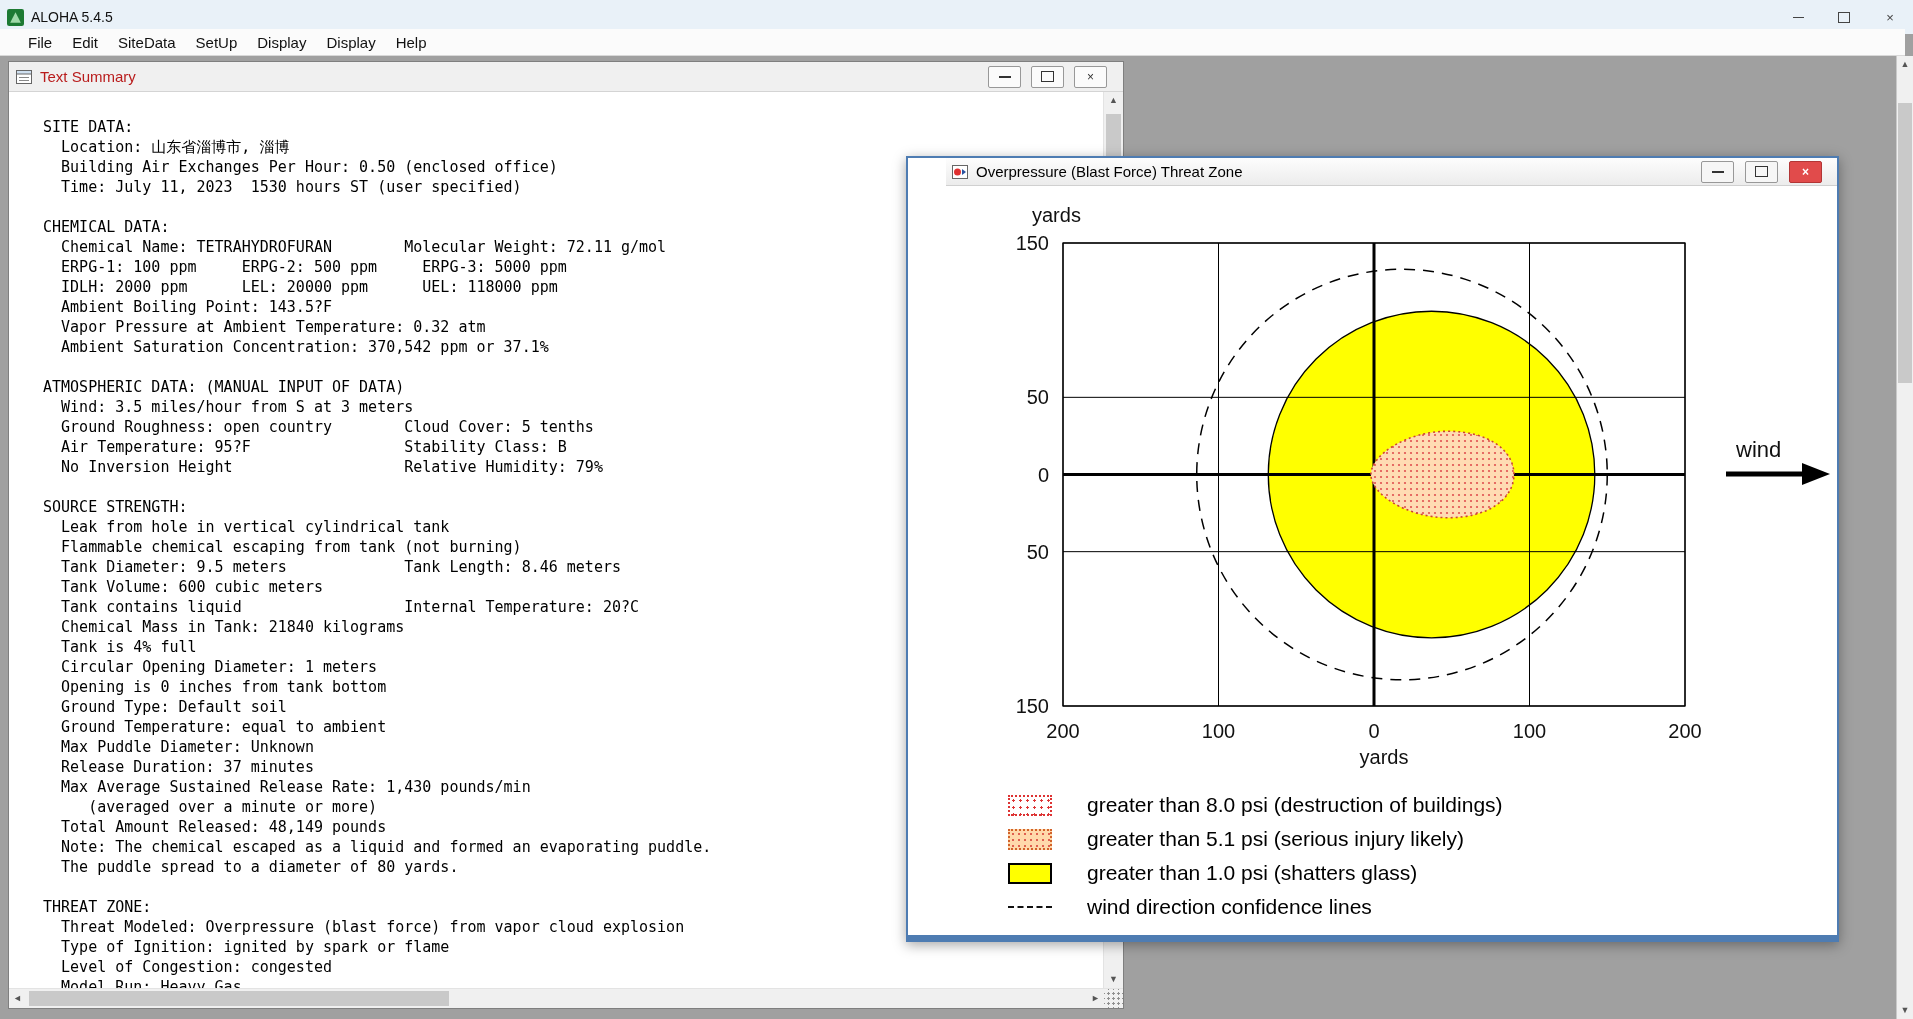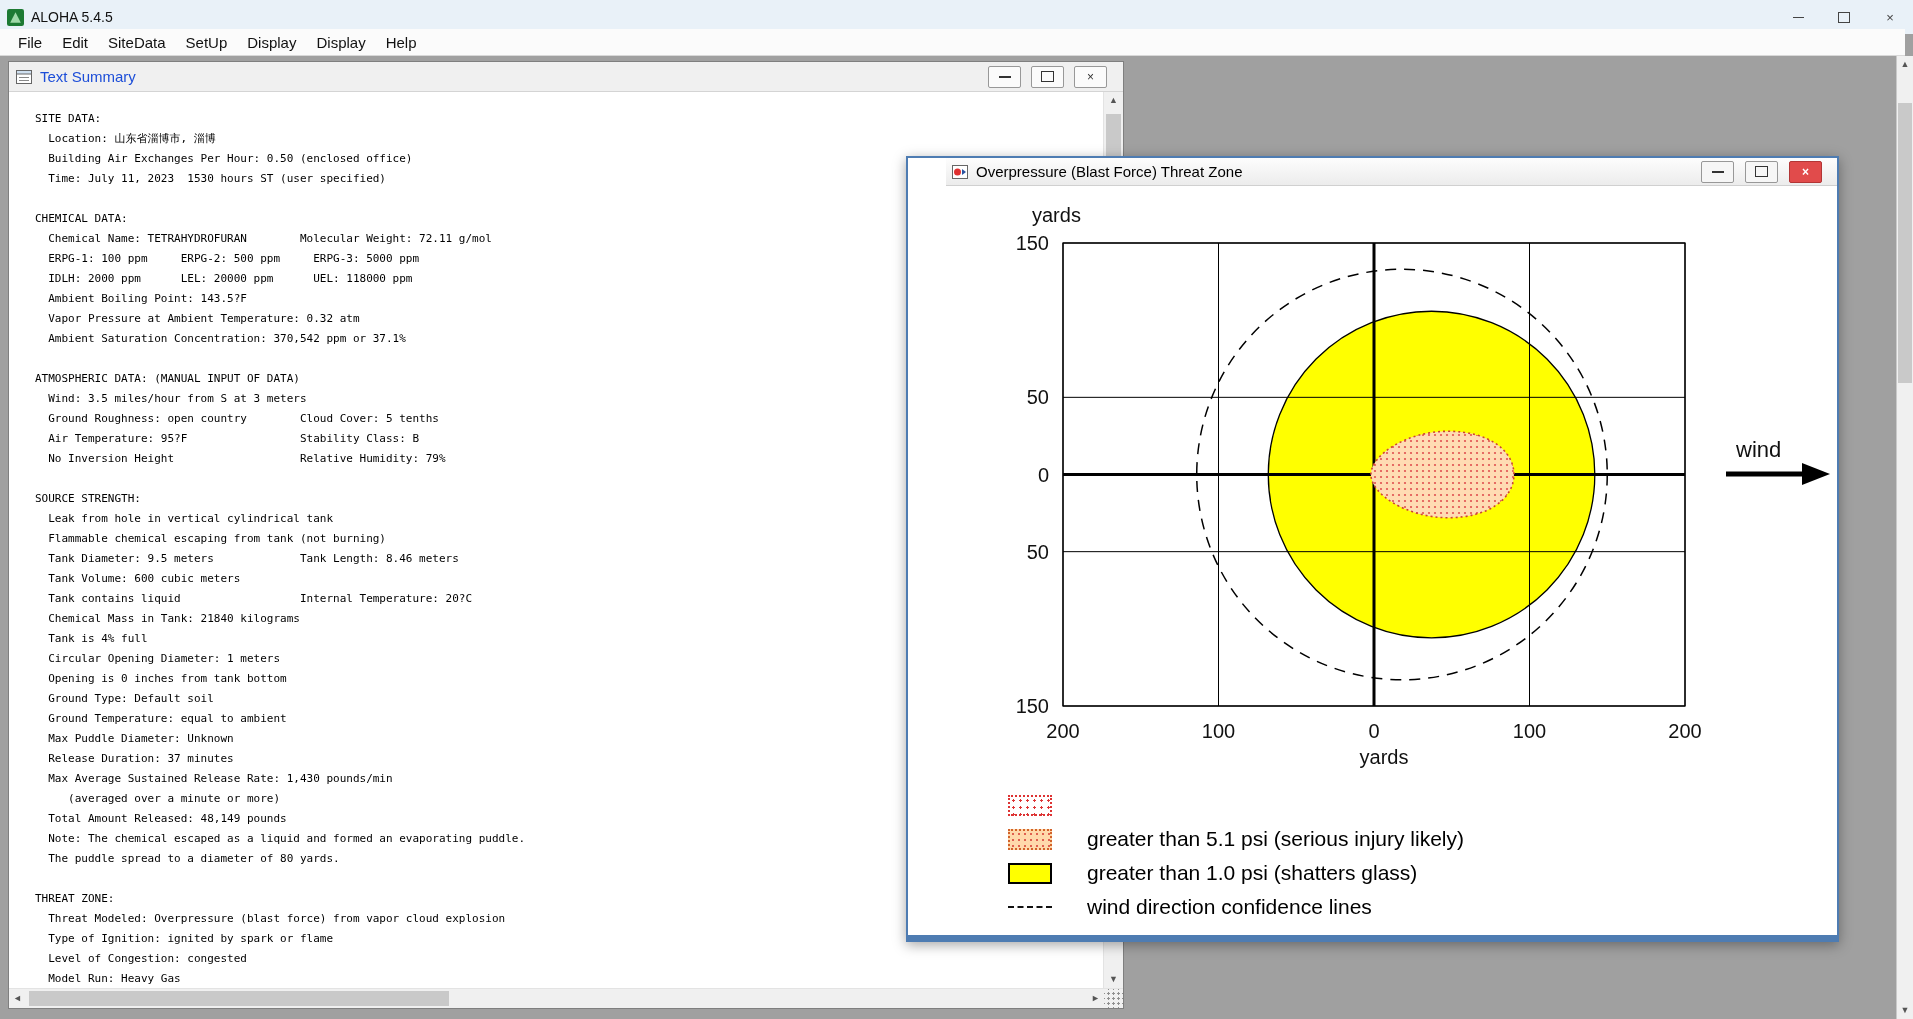--- a/index.html
+++ b/index.html
@@ -9,40 +9,40 @@
     background:#a0a0a0;
   }
   
   .titlebar{position:absolute;top:0;left:0;right:0;height:34px;background:#e9f1f8;display:flex;align-items:center;}
   .app-icon{width:17px;height:17px;margin:0 7px 0 7px;}
   .title-text{font-size:14px;color:#111;}
   .caption-btns{margin-left:auto;display:flex;height:100%;}
   .cap-btn{width:46px;height:100%;display:flex;align-items:center;justify-content:center;color:#444;font-size:13px;}
   .g-min{display:block;width:11px;height:1px;background:#444;}
   .g-max{display:block;width:10px;height:9px;border:1px solid #444;}
-  .menubar{position:absolute;top:29px;left:0;right:8px;height:27px;background:#fbfbfb;border-bottom:1px solid #d8d8d8;box-sizing:border-box;display:flex;align-items:flex-start;padding-left:8px;}
+  .menubar{position:absolute;top:29px;left:0;right:8px;height:27px;background:#fbfbfb;border-bottom:1px solid #d8d8d8;box-sizing:border-box;display:flex;align-items:flex-start;padding-left:18px;}
   .menu-item{padding:0 10px;font-size:15px;color:#111;height:100%;display:flex;align-items:center;}
   .mdi{position:absolute;top:56px;left:0;right:0;bottom:0;background:#a0a0a0;overflow:hidden;}
 
   
   .sb-glyph{font-size:9px;color:#555;line-height:1;}
   .sb-arrow{display:flex;align-items:center;justify-content:center;}
 
   
   .ts-win{position:absolute;left:8px;top:5px;width:1116px;height:948px;background:#fff;border:1px solid #7f7f7f;box-sizing:border-box;z-index:1;display:flex;flex-direction:column;}
   .ts-title{height:29px;flex:0 0 29px;background:#f0f0f0;border-bottom:1px solid #d4d4d4;display:flex;align-items:center;}
   .doc-icon{width:16px;height:14px;margin:0 8px 0 7px;}
-  .wtitle{font-size:15px;color:#1d4ed8;}
+  .wtitle{font-size:15px;color:#b91c1c;}
   .child-btns{margin-left:auto;margin-right:16px;display:flex;gap:10px;}
   .child-btn{width:31px;height:20px;border:1px solid #989898;border-radius:2px;background:#fbfbfb;display:flex;align-items:center;justify-content:center;color:#333;font-size:12px;line-height:1;}
   .g-min2{display:block;width:12px;height:2px;background:#333;}
   .g-max2{display:block;width:11px;height:9px;border:1px solid #333;}
   .ts-body{flex:1;display:flex;min-height:0;}
   .ts-text{flex:1;overflow:hidden;background:#fff;}
-  pre.summary{margin:8px;padding:9px 0 0 18px;font-family:"DejaVu Sans Mono","Liberation Mono",monospace;font-size:11px;line-height:20px;color:#000;}
+  pre.summary{margin:16px;padding:9px 0 0 18px;font-family:"DejaVu Sans Mono","Liberation Mono",monospace;font-size:15px;line-height:20px;color:#000;}
   .vsb{flex:0 0 19px;background:#f0f0f0;border-left:1px solid #e3e3e3;position:relative;display:flex;flex-direction:column;justify-content:space-between;}
   .vsb .sb-arrow{height:17px;width:100%;}
   .vthumb{position:absolute;top:22px;left:2px;width:15px;height:66px;background:#c9c9c9;}
   .ts-bottom{flex:0 0 19px;display:flex;border-top:1px solid #e3e3e3;}
   .hsb{flex:1;background:#f0f0f0;position:relative;display:flex;justify-content:space-between;align-items:center;}
   .hsb .sb-arrow{width:17px;height:100%;}
   .hthumb{position:absolute;left:20px;top:2px;height:15px;width:420px;background:#c9c9c9;}
   .grip{flex:0 0 19px;background:#f0f0f0;background-image:radial-gradient(circle,#909090 1.1px,transparent 1.3px);background-size:5px 5px;background-position:2px 2px;}
 
   
@@ -253,20 +253,21 @@
             <text x="103" y="527" text-anchor="end" class="tick">150</text>
             <text x="438" y="578" text-anchor="middle" class="tick">yards</text>
             <text x="86" y="36" class="tick">yards</text>
             <text x="790" y="271" class="tick wind">wind</text>
             <line x1="780" y1="288" x2="858" y2="288" stroke="#000" stroke-width="5"></line>
             <polygon points="856,277 884,288 856,299" fill="#000"></polygon>
           </svg>
         <div class="legend">
           <div class="lrow">
             <span class="sw sw1"></span>
+            <span class="ltext">greater than 8.0 psi (destruction of buildings)</span>
           </div>
           <div class="lrow">
             <span class="sw sw2"></span>
             <span class="ltext">greater than 5.1 psi (serious injury likely)</span>
           </div>
           <div class="lrow">
             <span class="sw sw3"></span>
             <span class="ltext">greater than 1.0 psi (shatters glass)</span>
           </div>
           <div class="lrow">

